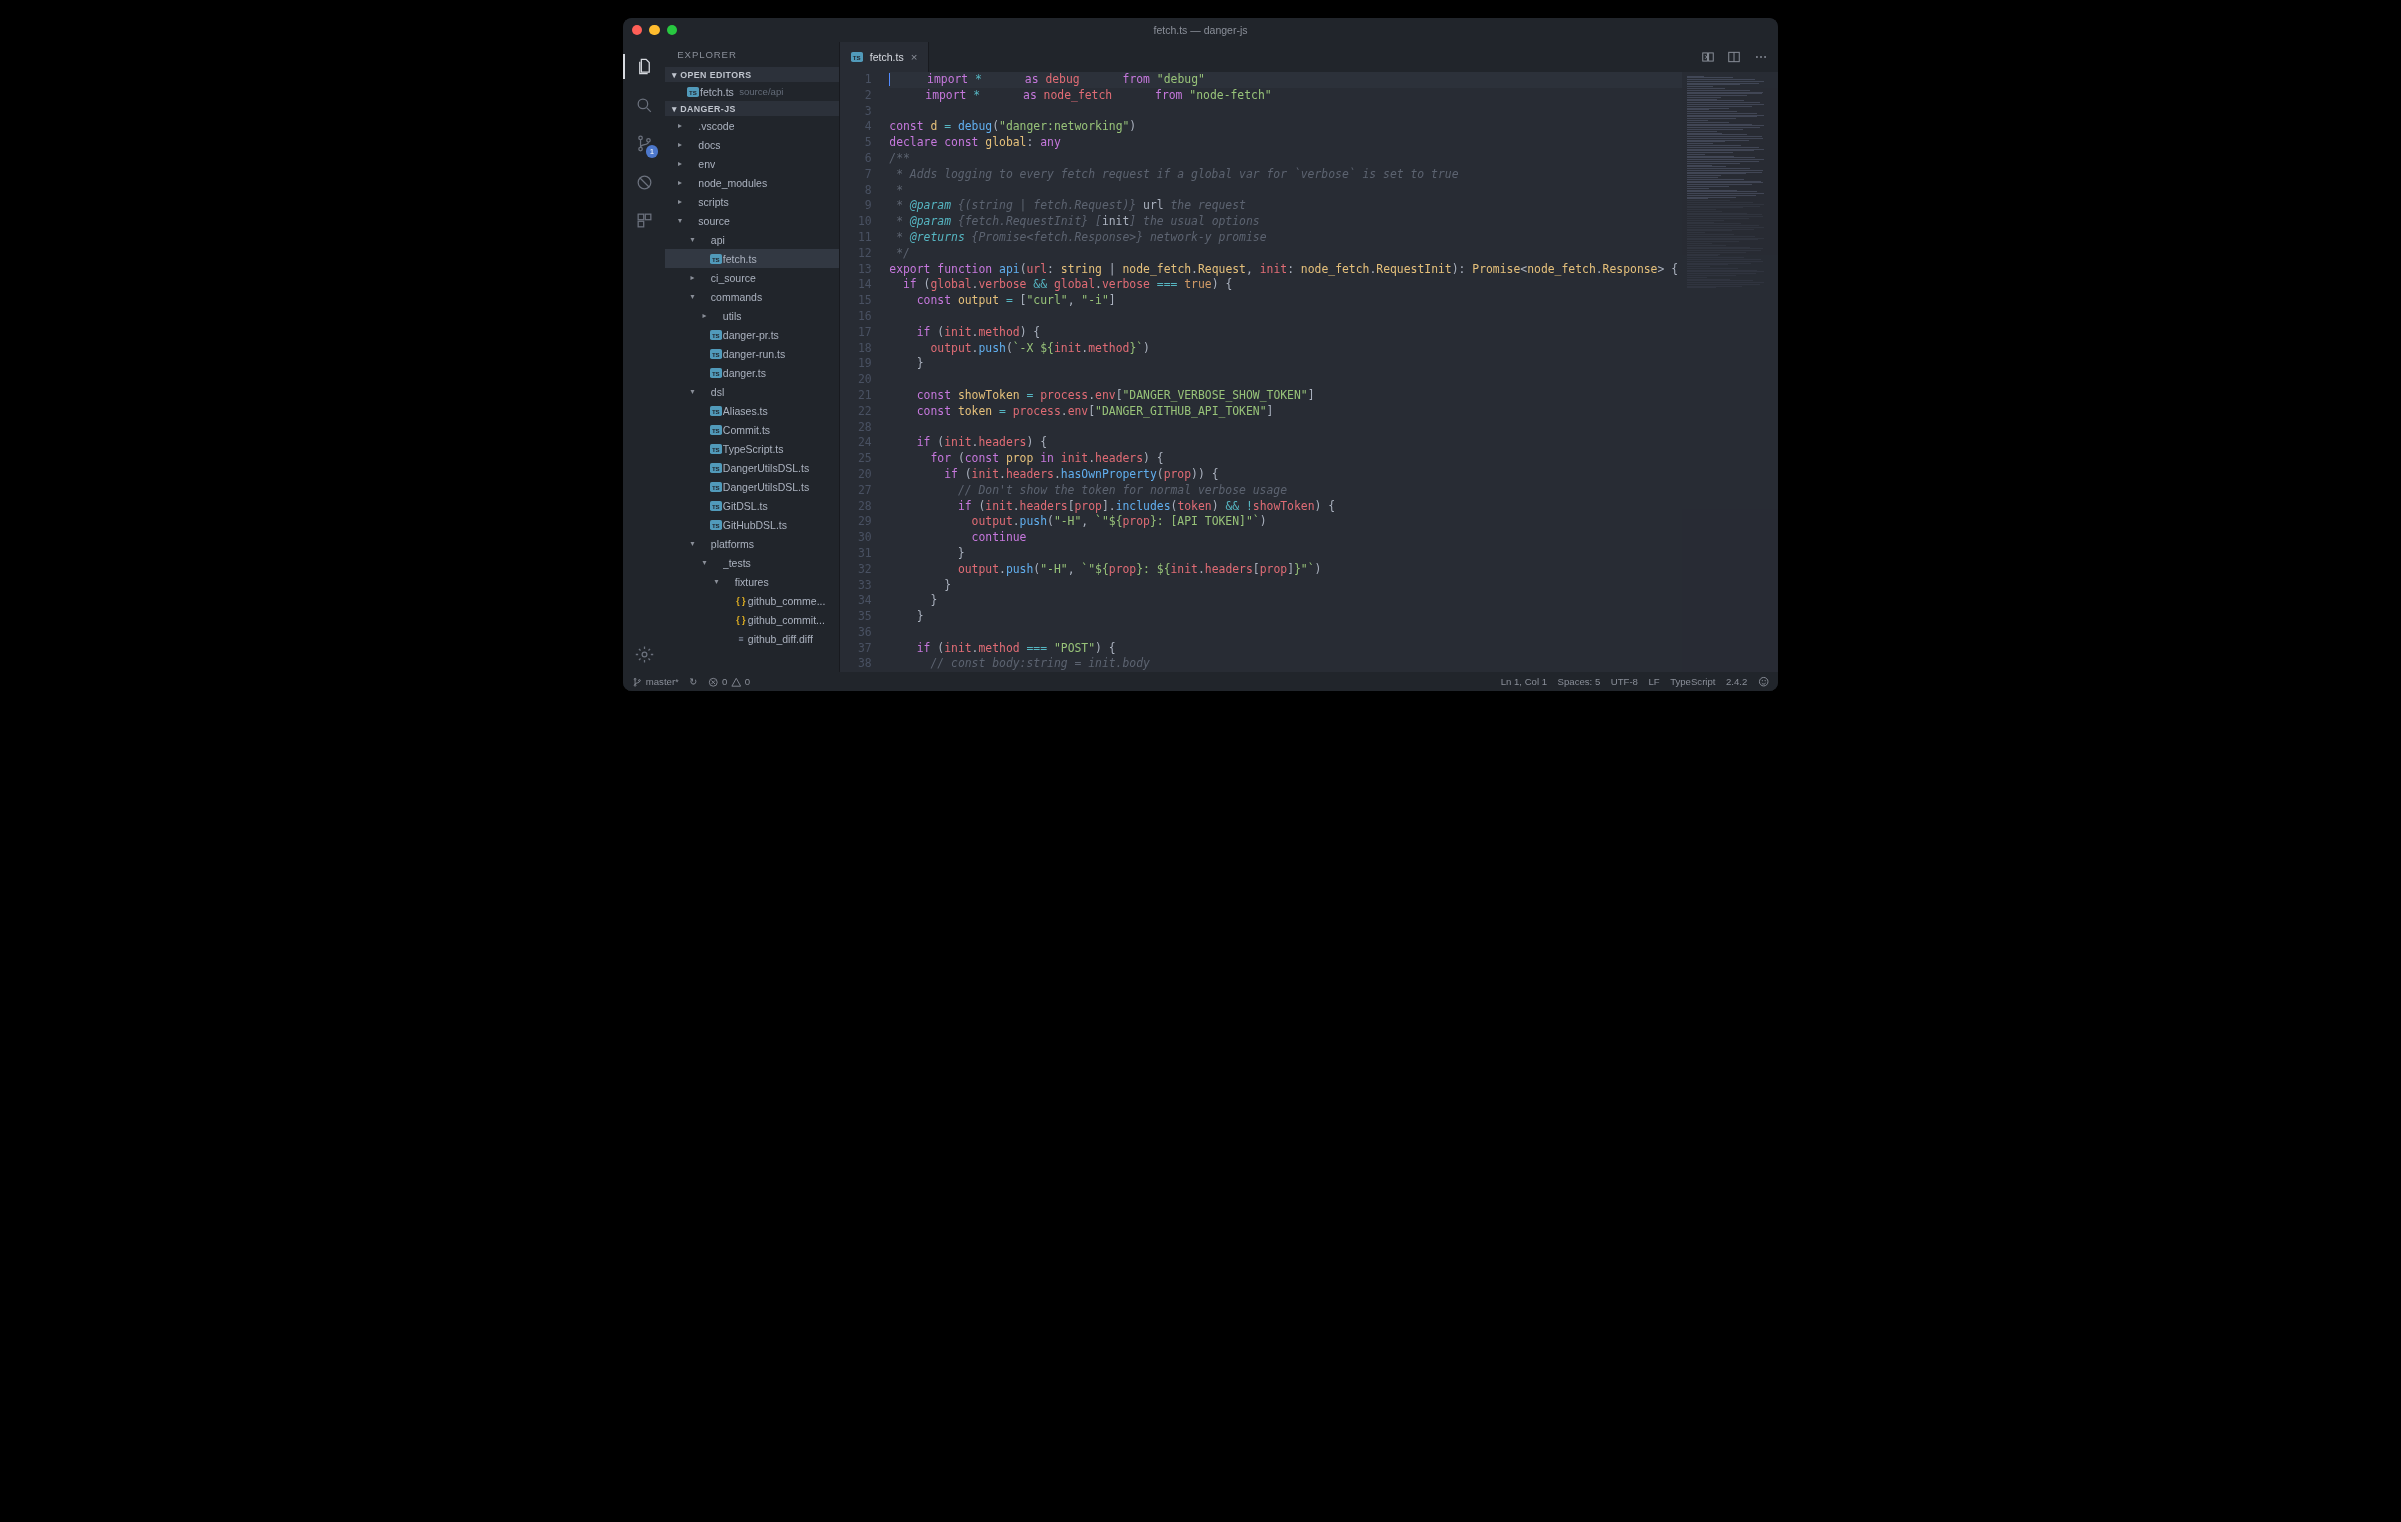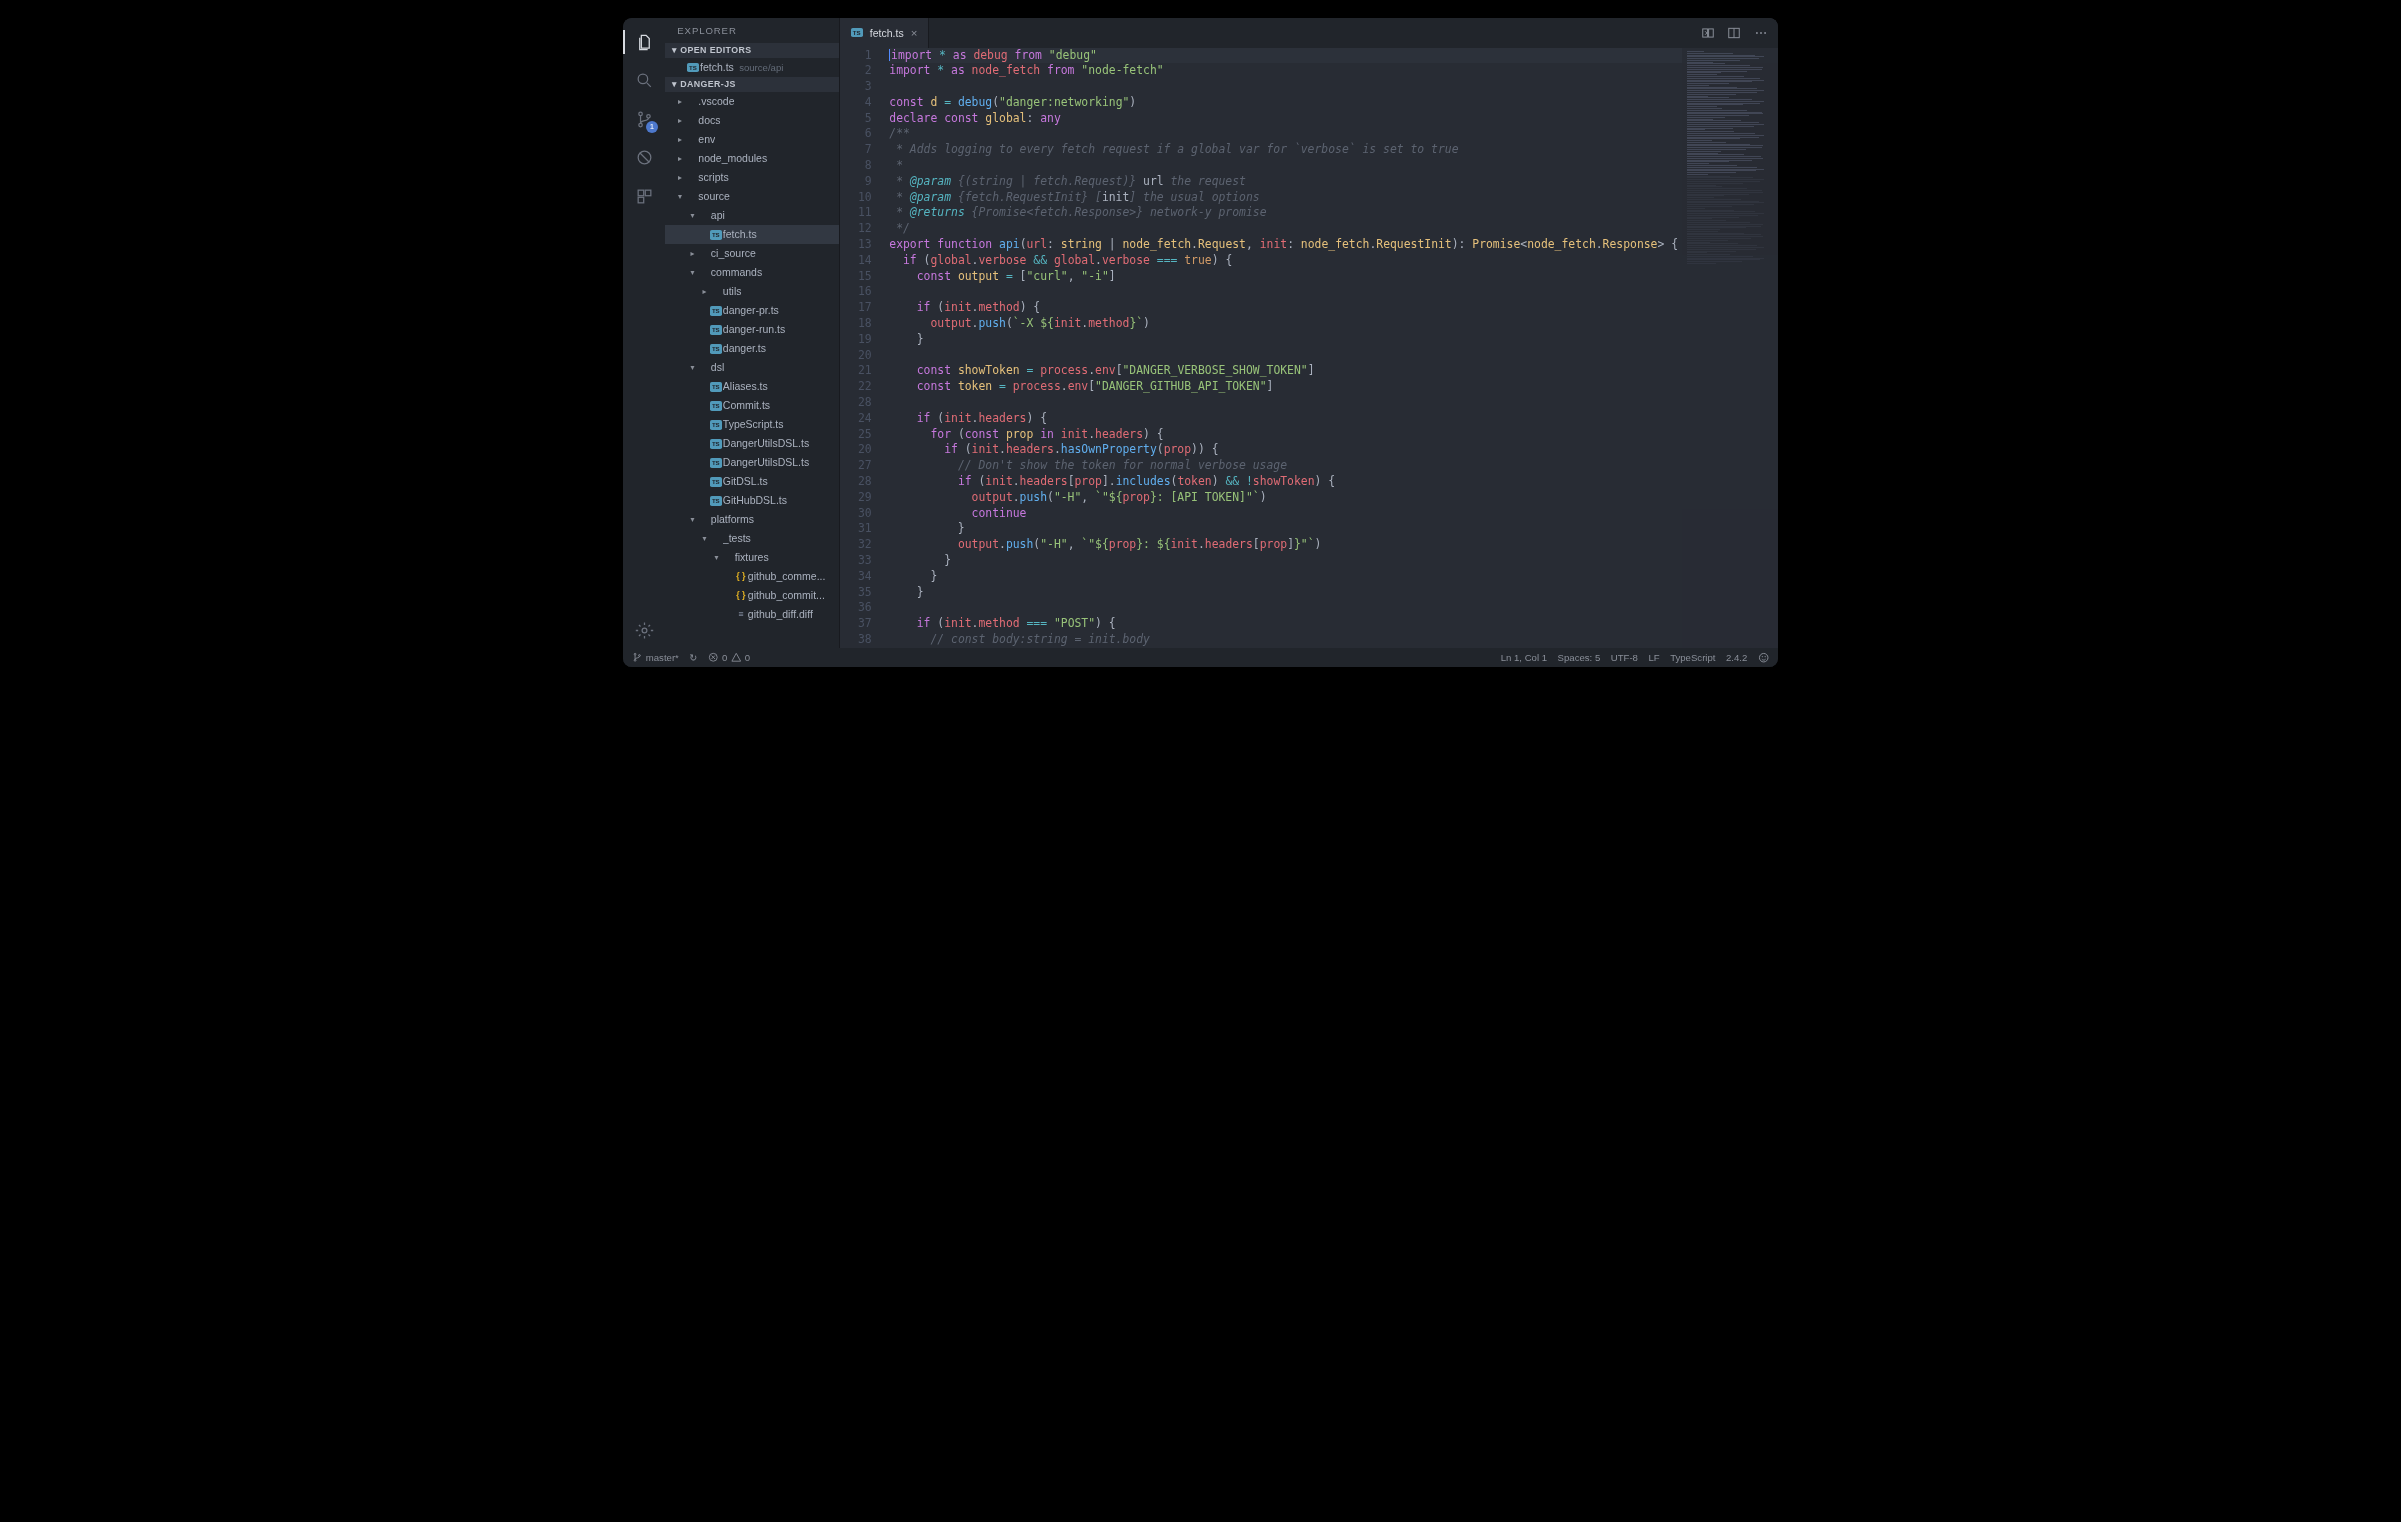--- a/index.html
+++ b/index.html
@@ -124,41 +124,49 @@
 .mm-line { height: 0.9px; background: #4b5263; }
 .statusbar {
   height: 19px; background: #21252b; color: #8a8f99;
   display: flex; align-items: center; font-size: 9.6px;
   padding: 0 8.8px; gap: 10.5px;
 }
 .statusbar .spacer { flex: 1; }
 .status-item { display: flex; align-items: center; gap: 3.5px; cursor: pointer; }
 
 
-.k-import { color: #c678dd; }
+.k-import { color: #c678dd; margin-left: 36px; }
 .k-keyword { color: #c678dd; }
 .k-star { color: #56b6c2; }
 .k-ident { color: #e06c75; }
 .k-string { color: #98c379; }
 .k-func { color: #61afef; }
 .k-type { color: #e5c07b; }
 .k-comment { color: #5c6370; font-style: italic; }
 .k-prop { color: #e06c75; }
 .k-op { color: #56b6c2; }
 .k-const { color: #d19a66; }
 .k-default { color: #abb2bf; }
 .k-tag { color: #56b6c2; }
 .cursor-bar { display:inline-block; width:0.9px; height:12.3px; background:#528bff; vertical-align:middle; margin-right:0.9px;}
 
 svg { display: block; }
 </style>
 </head>
 <body>
 
 <div class="window">
+  <div class="titlebar">
+    <div class="traffic-lights">
+      <div class="traffic-light tl-close"></div>
+      <div class="traffic-light tl-min"></div>
+      <div class="traffic-light tl-max"></div>
+    </div>
+    <div class="titlebar-title">fetch.ts — danger-js</div>
+  </div>
 
   <div class="body">
 
     <div class="activitybar">
       <div class="activity-item active">
         <svg width="19" height="19" viewBox="0 0 24 24" fill="none" stroke="currentColor" stroke-width="1.6">
             <path d="M8 3h6l4 4v12H8z"></path>
             <path d="M6 6v15h10"></path>
           </svg>
       </div>

